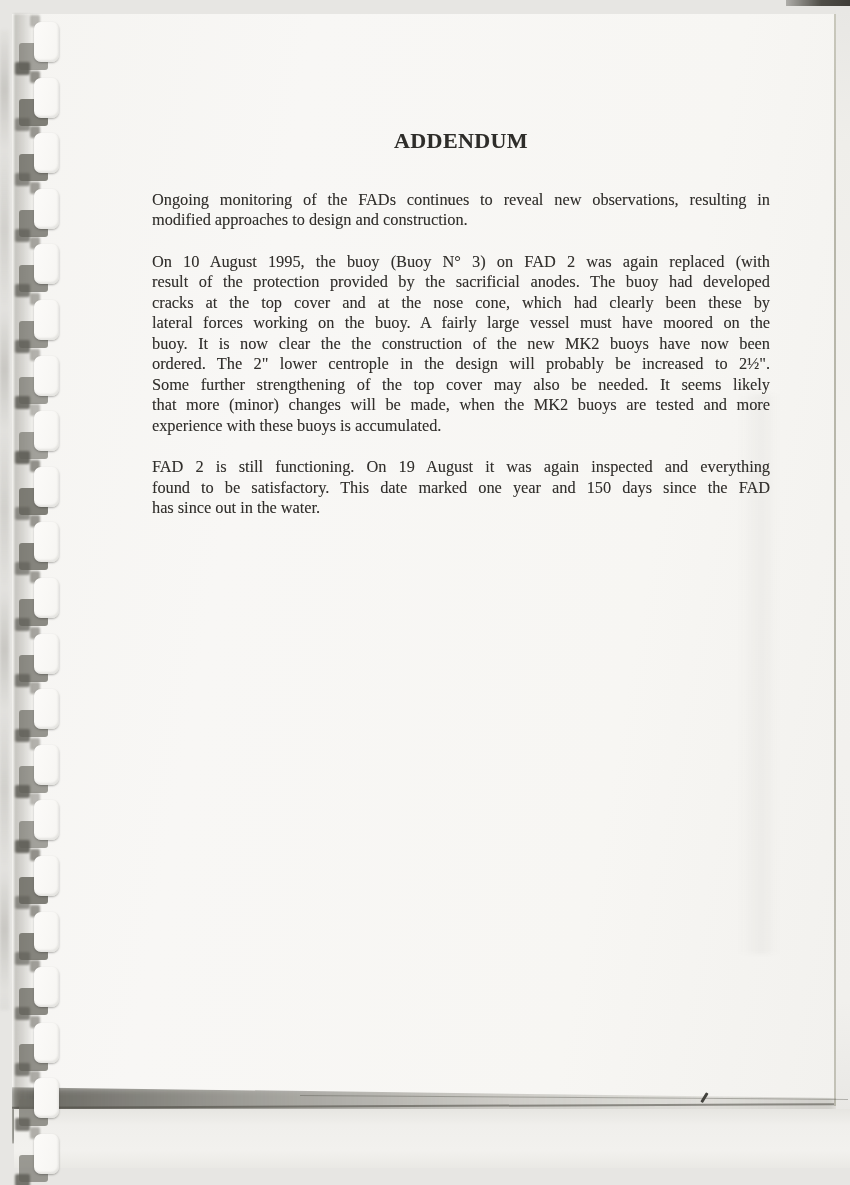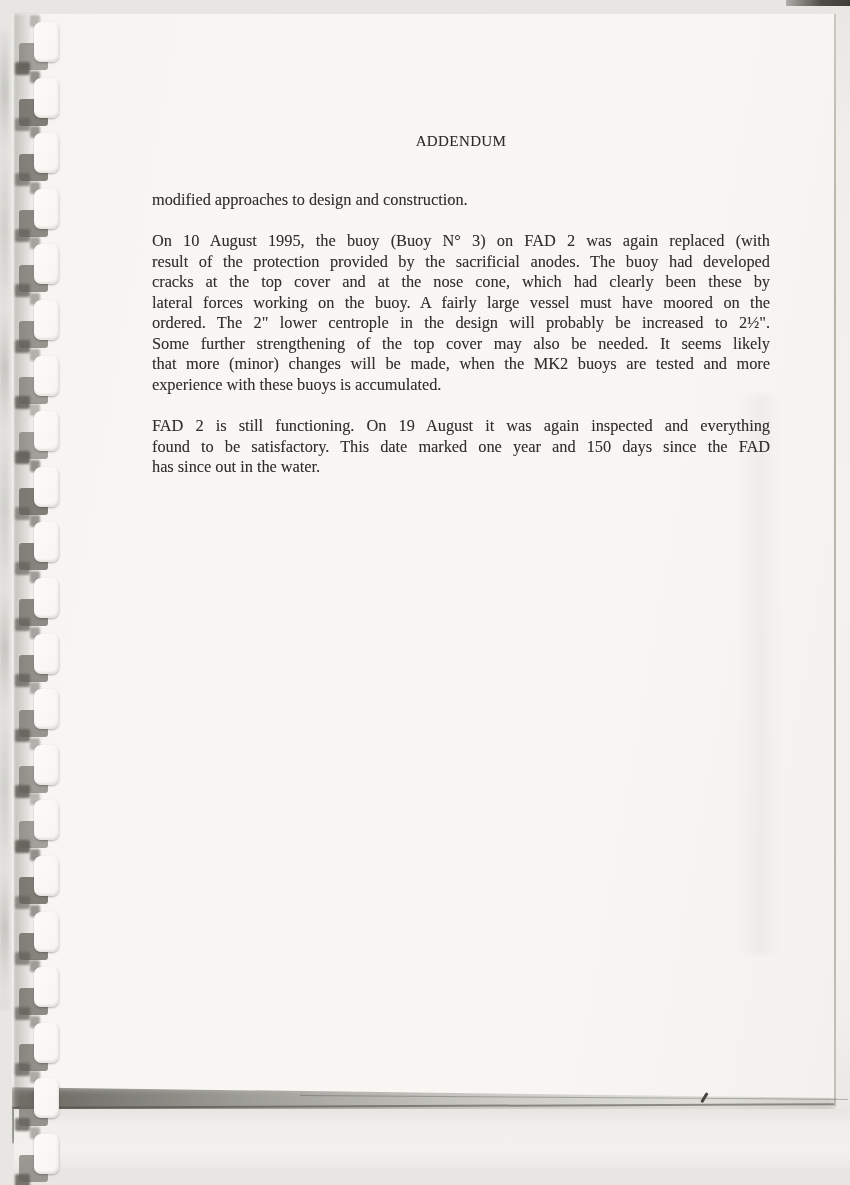--- a/index.html
+++ b/index.html
@@ -48,21 +48,21 @@
   }
 
   
   .text-block{
     position:absolute;left:140px;top:117px;width:618px;
     color:#312f2c;
     font-size:16.3px;line-height:20.5px;
     text-shadow:.2px .2px .5px rgba(62,60,55,.35);
   }
   .doc-title{
-    text-align:center;font-weight:normal;font-size:15px;
+    text-align:center;font-weight:bold;font-size:22px;
     letter-spacing:.4px;color:#2e2d2a;
     margin:0 0 38px 0;
   }
   .paragraph{margin:0 0 21px 0;}
   .line{text-align:justify;text-align-last:justify;white-space:normal;}
   .line.last{text-align-last:left;}
 
   
   .binding{position:absolute;left:10px;top:14px;width:62px;height:1171px;}
   .binding-column{
@@ -128,27 +128,29 @@
 
   <div class="top-dark-corner"></div>
   <div class="left-smudge"></div>
 
   <div class="page">
     <div class="fold-shade"></div>
     <div class="text-block">
       <h1 class="doc-title">ADDENDUM</h1>
       <div>
           <div class="paragraph">
+            <div class="line">Ongoing monitoring of the FADs continues to reveal new observations, resulting in</div>
             <div class="line last">modified approaches to design and construction.</div>
           </div>
           <div class="paragraph">
             <div class="line">On 10 August 1995, the buoy (Buoy N° 3) on FAD 2 was again replaced (with</div>
             <div class="line">result of the protection provided by the sacrificial anodes. The buoy had developed</div>
             <div class="line">cracks at the top cover and at the nose cone, which had clearly been these by</div>
             <div class="line">lateral forces working on the buoy. A fairly large vessel must have moored on the</div>
+            <div class="line">buoy. It is now clear the the construction of the new MK2 buoys have now been</div>
             <div class="line">ordered. The 2" lower centrople in the design will probably be increased to 2½".</div>
             <div class="line">Some further strengthening of the top cover may also be needed. It seems likely</div>
             <div class="line">that more (minor) changes will be made, when the MK2 buoys are tested and more</div>
             <div class="line last">experience with these buoys is accumulated.</div>
           </div>
           <div class="paragraph">
             <div class="line">FAD 2 is still functioning. On 19 August it was again inspected and everything</div>
             <div class="line">found to be satisfactory. This date marked one year and 150 days since the FAD</div>
             <div class="line last">has since out in the water.</div>
           </div>

